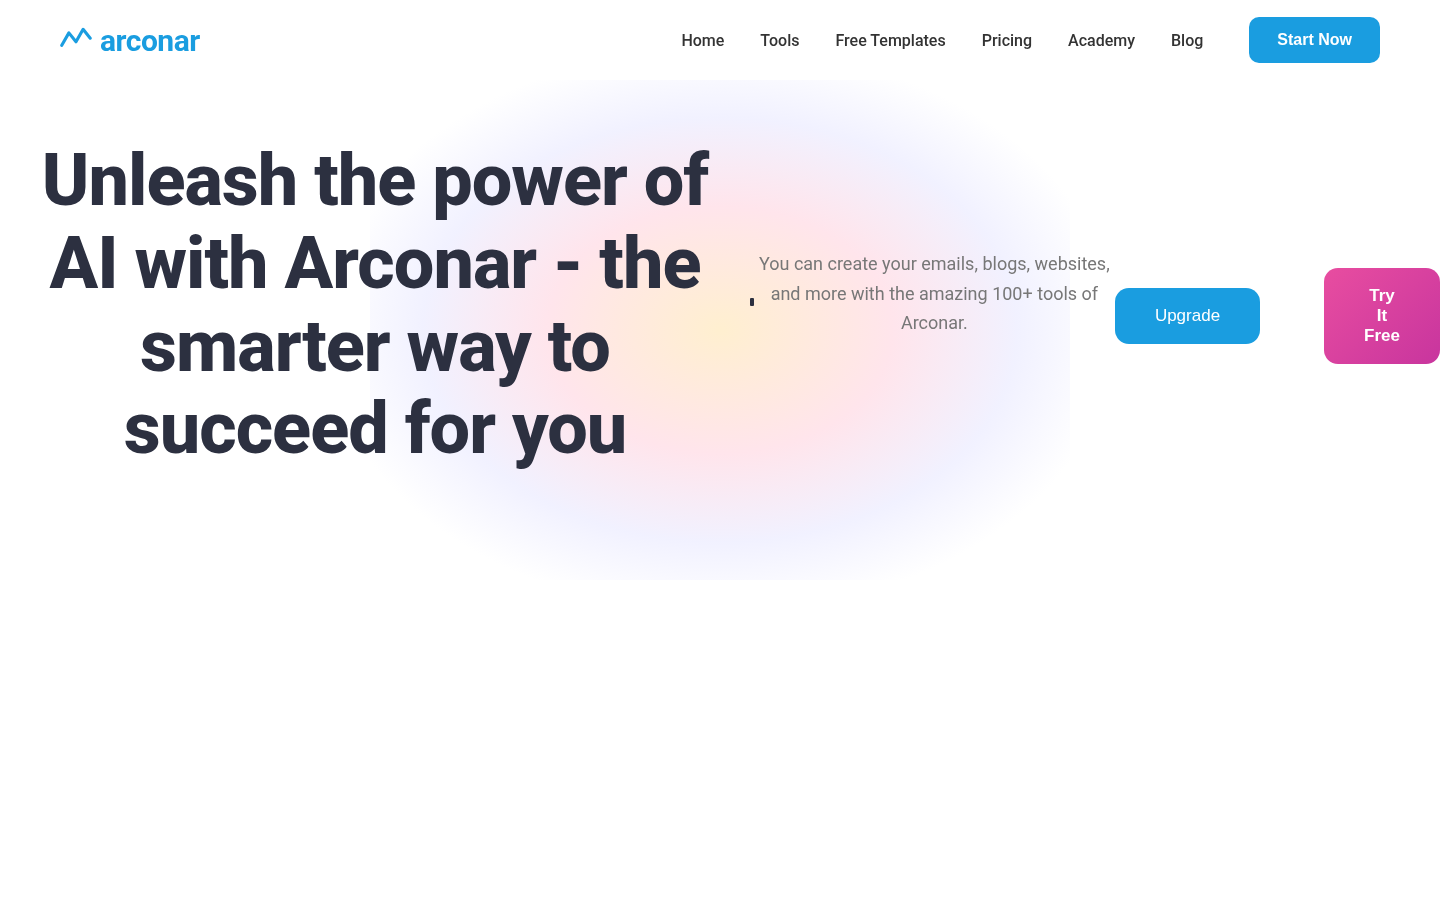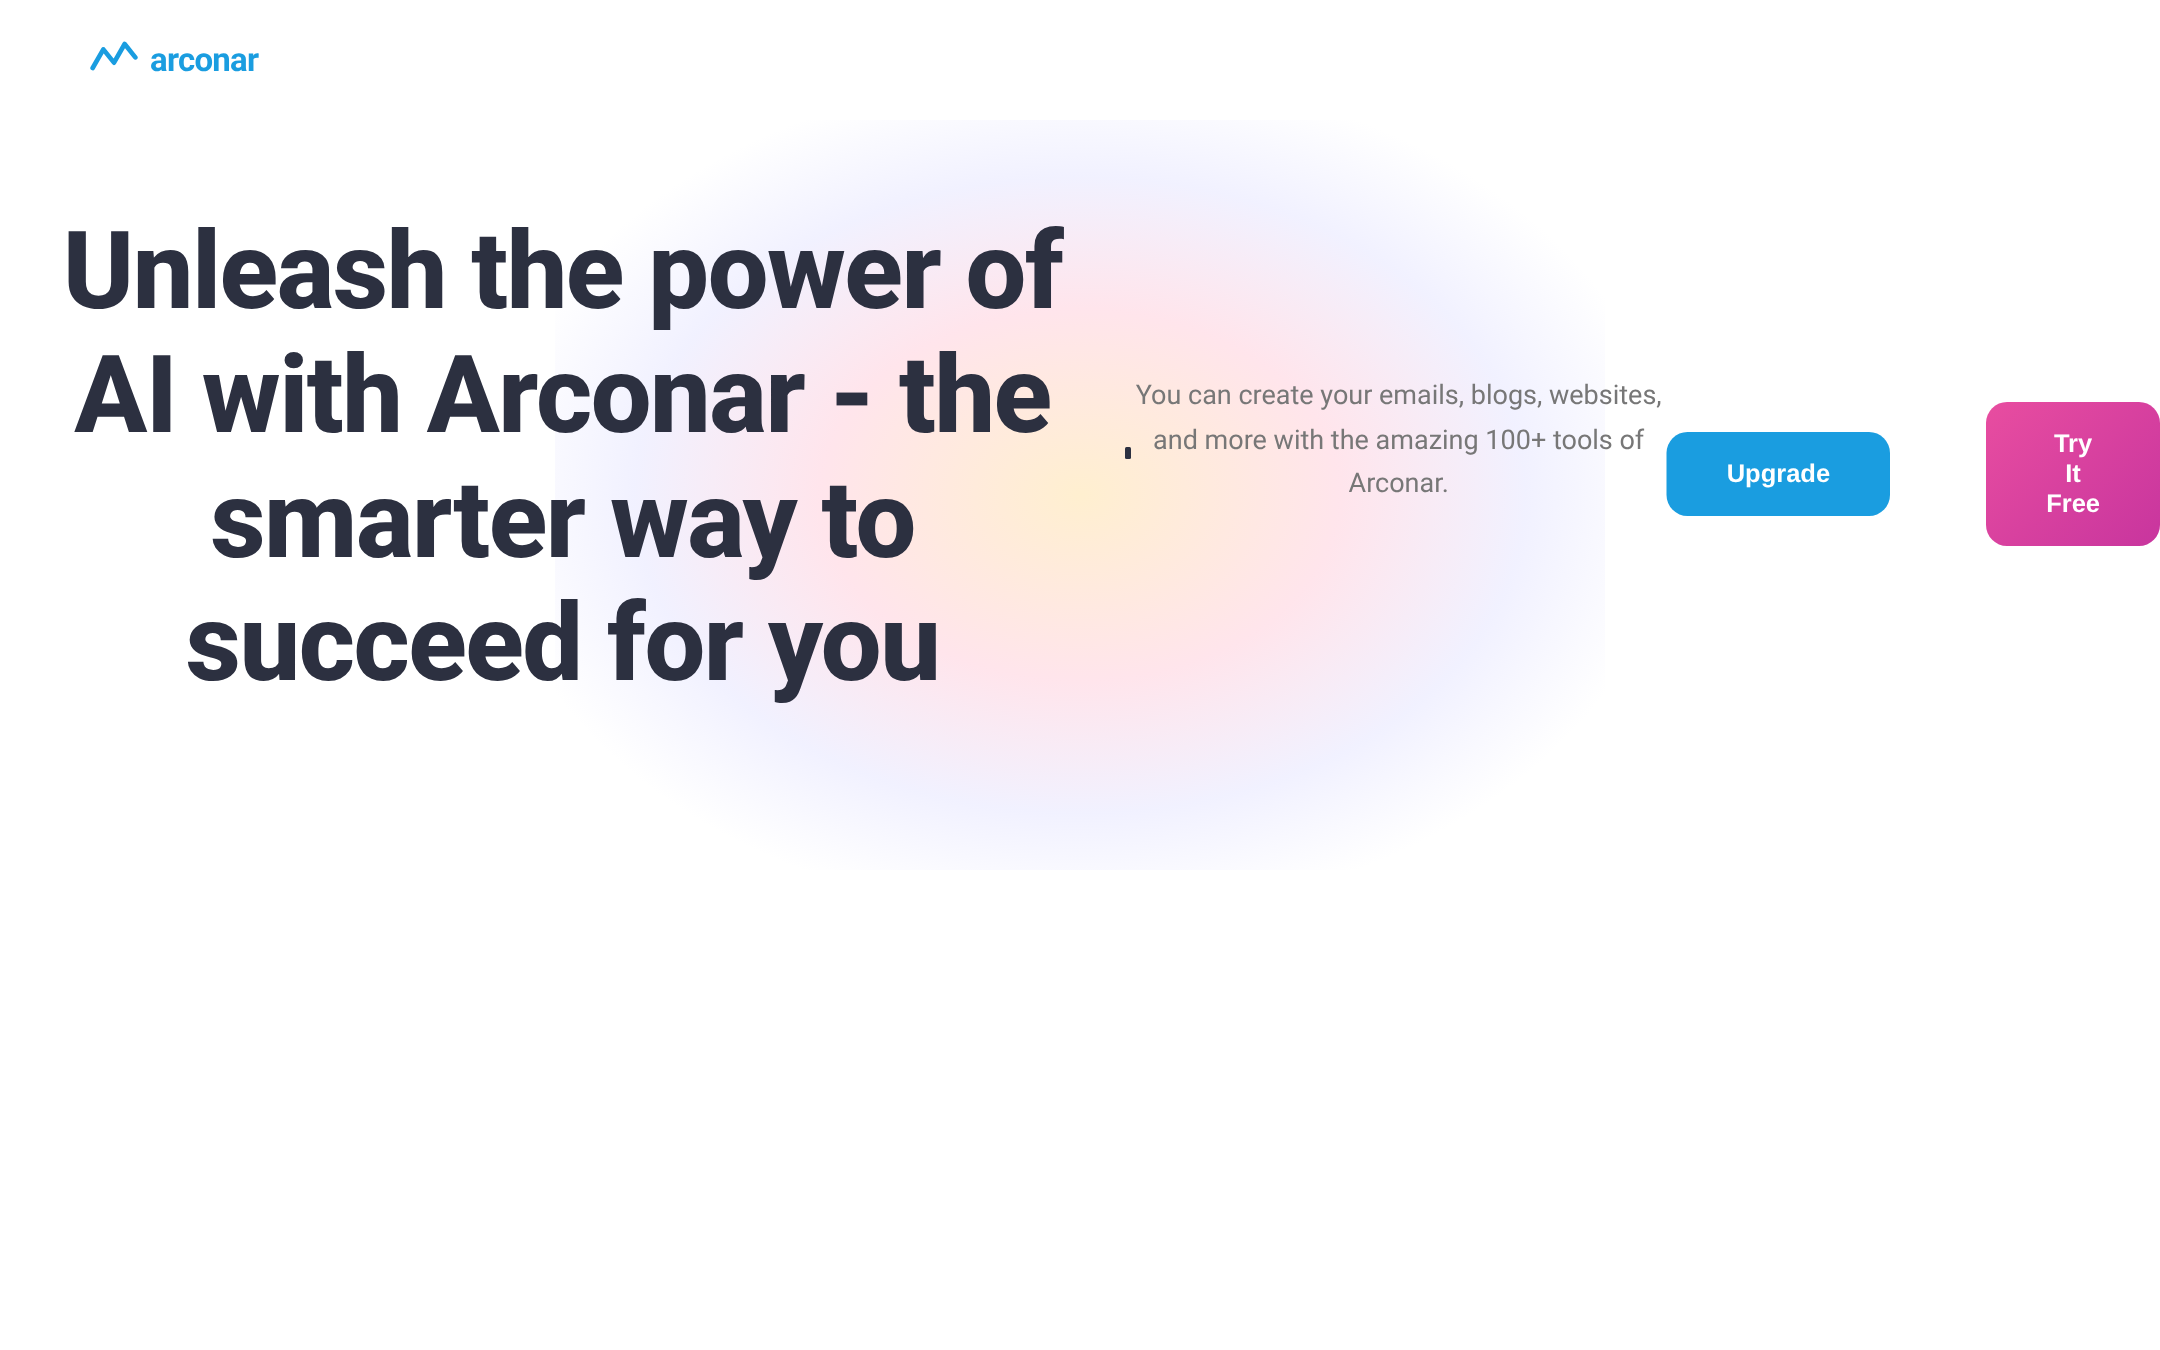--- a/index.html
+++ b/index.html
@@ -32,21 +32,21 @@
       gap: 8px;
       text-decoration: none;
     }
 
     .logo-icon {
       width: 32px;
       height: 32px;
     }
 
     .logo-text {
-      font-size: 22px;
+      font-size: 30px;
       font-weight: 700;
       color: #1a9de0;
       letter-spacing: -0.5px;
     }
 
     nav {
       display: flex;
       align-items: center;
       gap: 36px;
     }
@@ -139,21 +139,21 @@
       align-items: center;
     }
 
     .btn-upgrade {
       background: #1a9de0;
       color: #ffffff;
       border: none;
       border-radius: 14px;
       padding: 18px 40px;
       font-size: 17px;
-      font-weight: 700;
+      font-weight: 400;
       cursor: pointer;
     }
 
     .btn-try-free {
       background: linear-gradient(135deg, #e84da0, #c8359e);
       color: #ffffff;
       border: none;
       border-radius: 14px;
       padding: 18px 40px;
       font-size: 17px;
@@ -168,20 +168,29 @@
 <header>
 
   <a class="logo-wrap" href="#">
     <svg class="logo-icon" viewBox="0 0 36 36" fill="none" xmlns="http://www.w3.org/2000/svg">
 
       <polyline points="2,24 10,10 18,20 26,6 34,16" stroke="#1a9de0" stroke-width="3.5" stroke-linecap="round" stroke-linejoin="round" fill="none"></polyline>
     </svg>
     <span class="logo-text">arconar</span>
   </a>
 
+  <nav>
+    <a href="#">Home</a>
+    <a href="#">Tools</a>
+    <a href="#">Free Templates</a>
+    <a href="#">Pricing</a>
+    <a href="#">Academy</a>
+    <a href="#">Blog</a>
+    <button class="btn-start-now">Start Now</button>
+  </nav>
 </header>
 
 <section class="hero">
   <div class="hero-blob"></div>
 
   <div class="hero-content">
     <h1 class="hero-title">Unleash the power of AI with Arconar - the smarter way to succeed for you</h1>
 
     <div class="hero-dot"></div>
 

